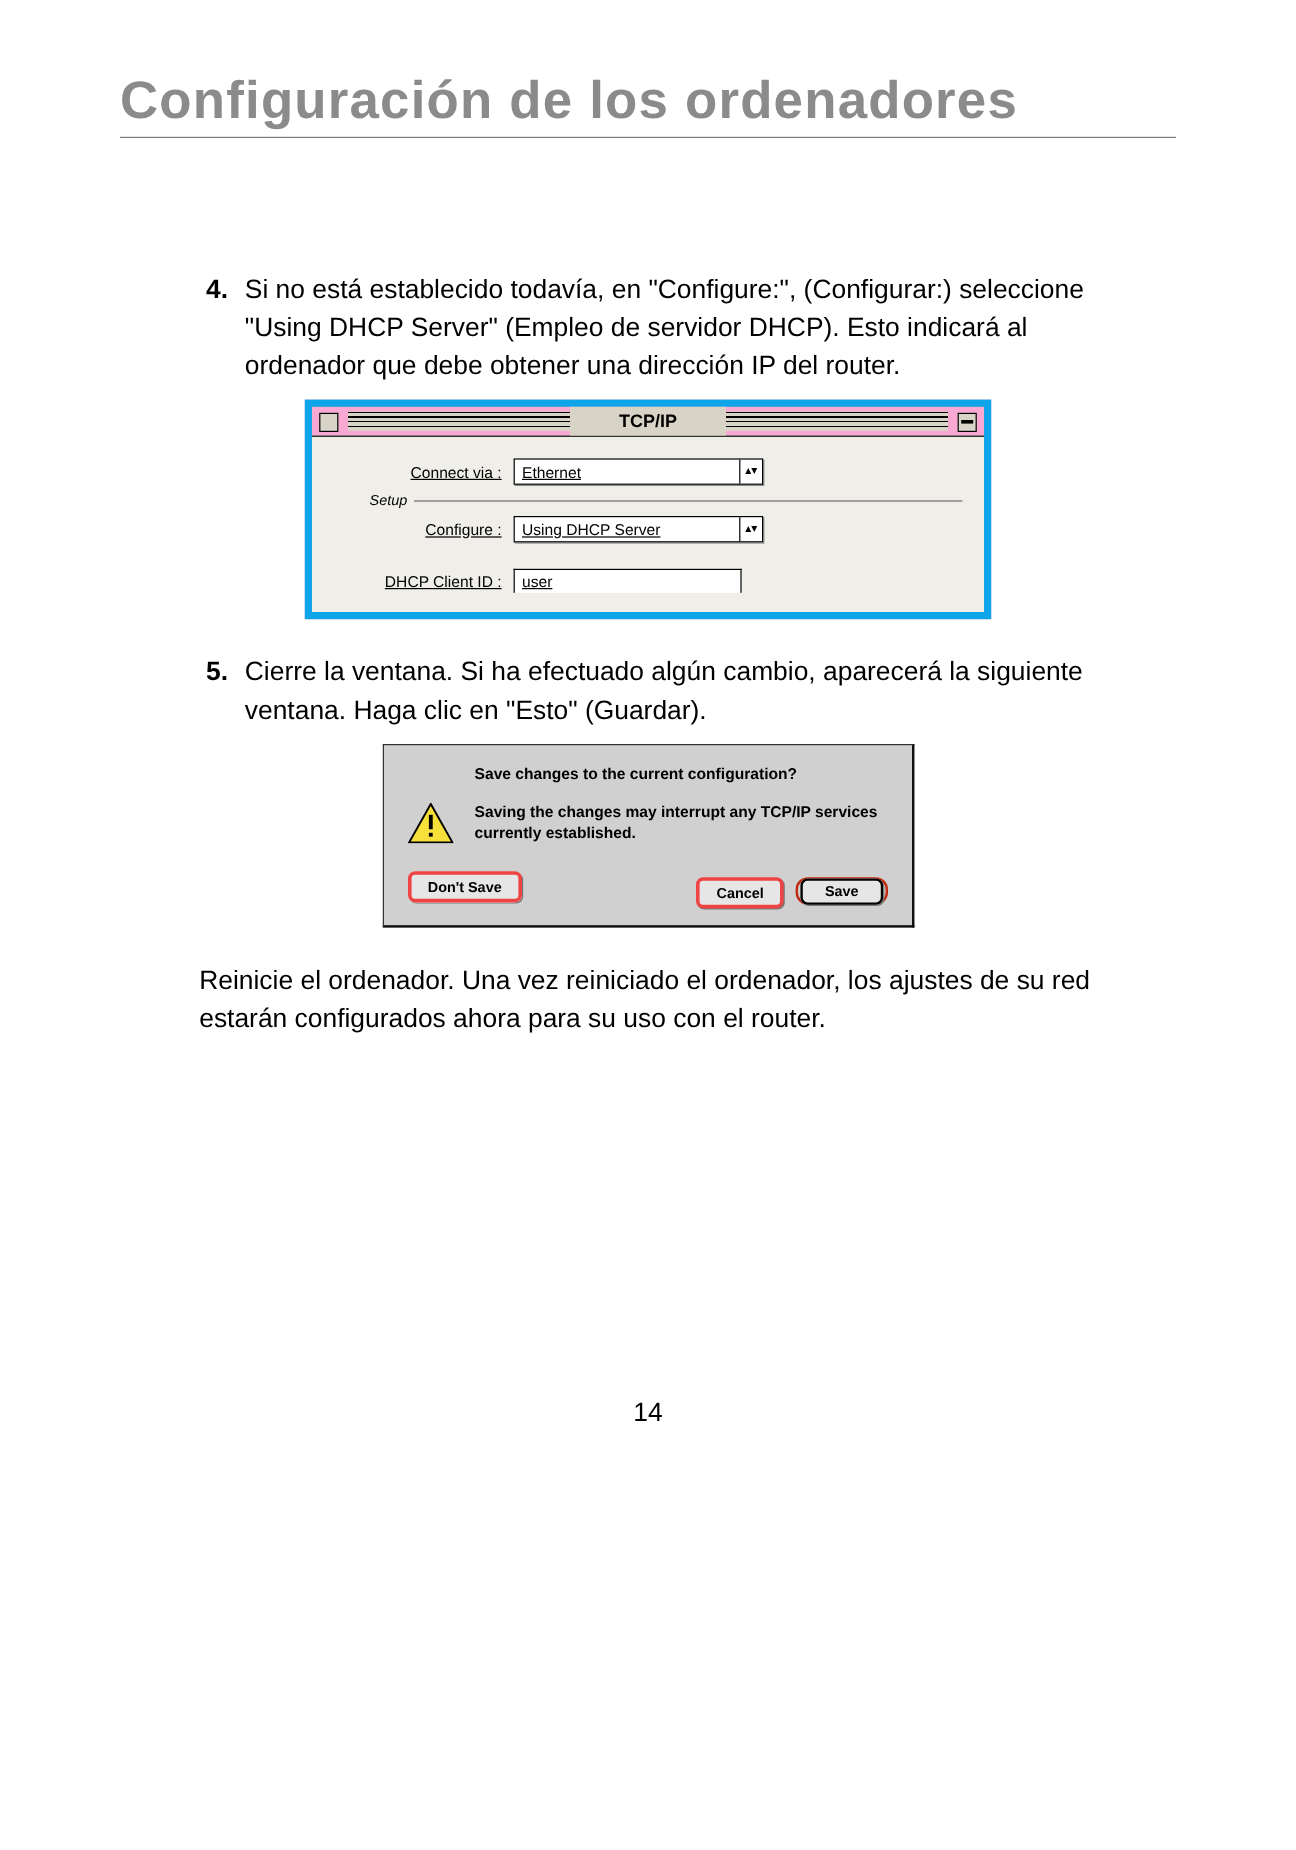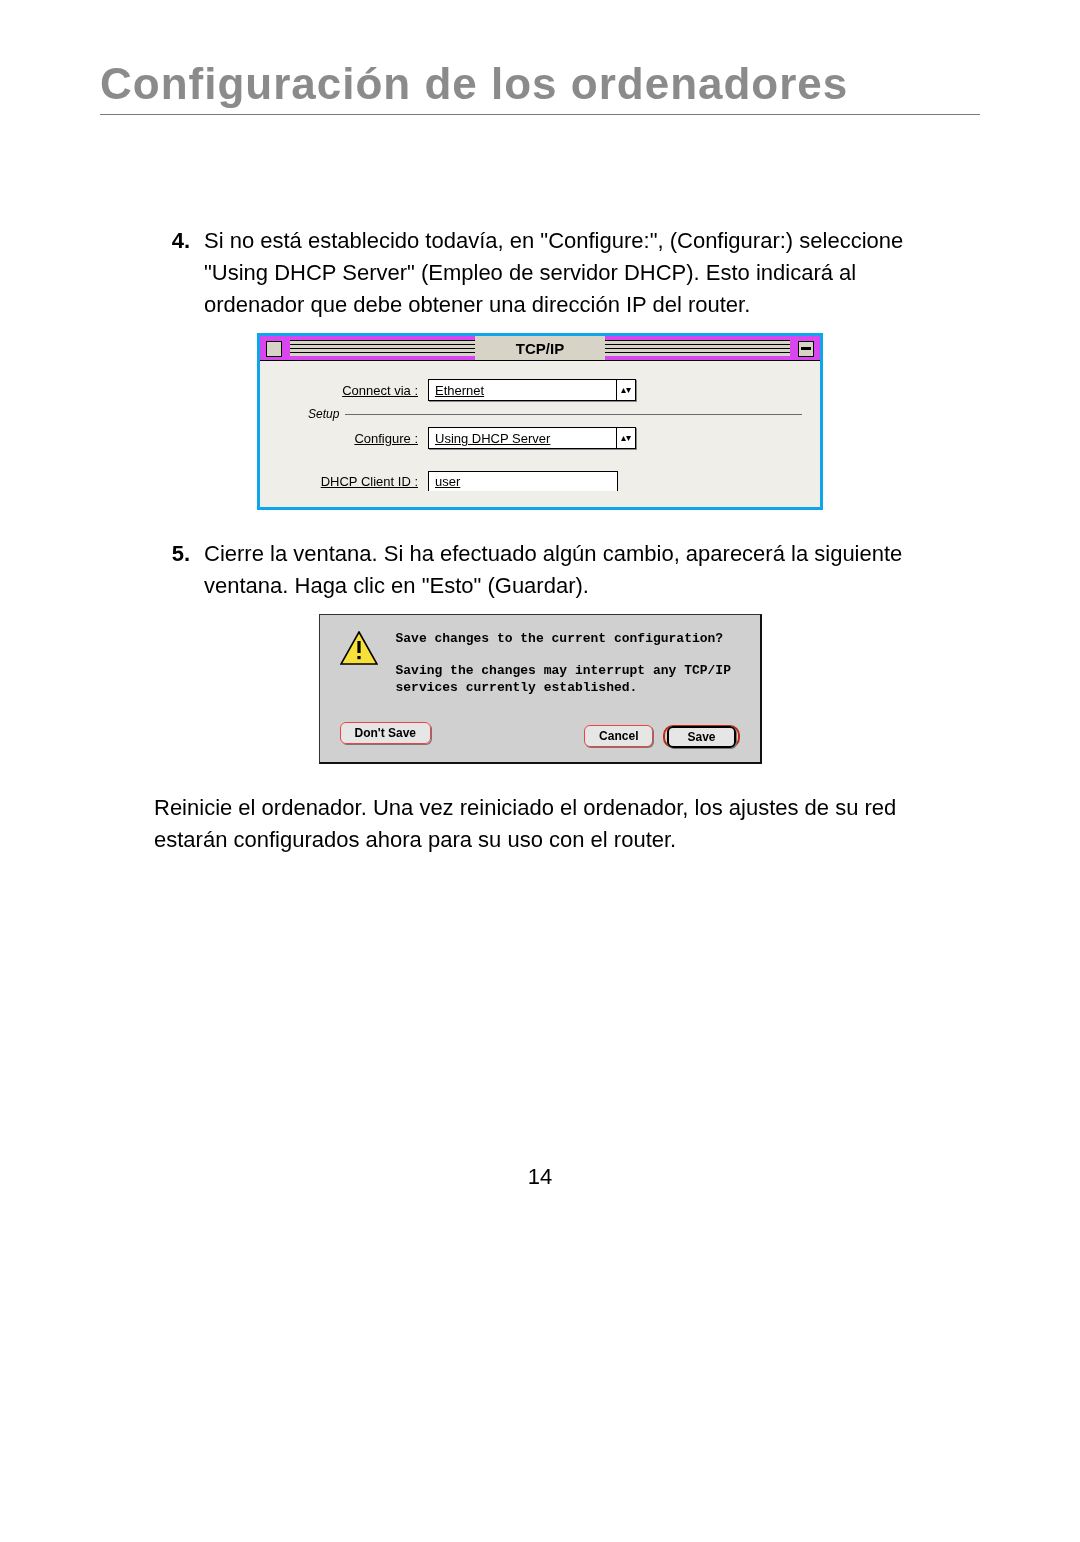--- a/index.html
+++ b/index.html
@@ -3,51 +3,51 @@
 <meta charset="utf-8">
 <style>
   html,body{margin:0;padding:0;background:#fff;font-family:Arial,Helvetica,sans-serif;color:#000;}
   .page{width:1080px;height:1230px;margin:0 auto;position:relative;box-sizing:border-box;padding:60px 100px 16px 100px;}
   .title{font-family:Arial,Helvetica,sans-serif;font-size:44px;color:#8b8b8b;letter-spacing:1px;margin:0 0 6px 0;line-height:1.1;}
   .rule{border:none;border-top:1.5px solid #7b7b7b;margin:0 0 110px 0;}
   .content{padding:0 50px;}
   .step{display:flex;font-size:22px;line-height:1.45;margin-bottom:12px;}
   .step-num{width:40px;flex:none;font-weight:bold;text-align:right;margin-right:14px;}
   .step-body{flex:1;}
-  .plain{font-size:22px;line-height:1.45;margin:18px 0 0 4px;}
+  .plain{font-size:22px;line-height:1.45;margin:18px 0 0 16px;}
   .fig-wrap{display:flex;justify-content:center;margin:10px 0 28px 0;}
   
-  .tcpip-window{width:560px;background:#d946ef;border:3px solid #0ea5e9;position:relative;font-family:"Geneva","Lucida Grande",Arial,sans-serif;font-size:13px;}
+  .tcpip-window{width:560px;background:#f9a8d4;border:6px solid #0ea5e9;position:relative;font-family:"Geneva","Lucida Grande",Arial,sans-serif;font-size:13px;}
   .tcpip-titlebar{height:24px;position:relative;}
   .tcpip-titlebar .stripes{position:absolute;top:4px;bottom:4px;left:30px;right:30px;
     background:repeating-linear-gradient(#000 0 1px,#d7d3c6 1px 4px);}
   .tcpip-titlebar .stripes::after{content:"";position:absolute;left:50%;top:-4px;bottom:-4px;width:130px;transform:translateX(-50%);background:#d7d3c6;}
   .tcpip-title{position:absolute;left:0;right:0;top:0;bottom:0;display:flex;align-items:center;justify-content:center;font-weight:bold;font-size:15px;}
   .win-closebox{position:absolute;left:6px;top:5px;width:14px;height:14px;border:1px solid #000;background:#d7d3c6;}
   .win-collapsebox{position:absolute;right:6px;top:5px;width:14px;height:14px;border:1px solid #000;background:#d7d3c6;}
   .win-collapsebox::after{content:"";position:absolute;left:2px;right:2px;top:5px;height:3px;background:#000;}
   .tcpip-body{padding:12px 18px 10px 18px;background:#efeee9;border-top:1px solid #000;}
   .tcprow{display:flex;align-items:center;margin:6px 0;text-decoration:underline;}
   .tcplabel{width:140px;text-align:right;padding-right:10px;font-size:13px;}
   .classic-select{position:relative;background:#fff;border:1px solid #000;height:20px;width:180px;box-shadow:1px 1px 0 #888;display:flex;align-items:center;padding:0 20px 0 6px;font-size:13px;}
   .classic-select .arrow{position:absolute;right:0;top:0;bottom:0;width:18px;border-left:1px solid #000;display:flex;align-items:center;justify-content:center;font-size:10px;line-height:1;}
   .classic-input{background:#fff;border:1px solid #000;border-bottom:none;height:20px;width:190px;padding:0 6px;font-size:13px;box-sizing:border-box;}
   .fieldset-line{position:relative;height:14px;margin:2px 0 2px 30px;font-style:italic;}
   .fieldset-line .line{position:absolute;left:0;right:0;top:50%;border-top:1px solid #6b6b6b;}
   .fieldset-line .lbl{position:absolute;left:0;top:0;background:#efeee9;padding:0 6px 0 0;font-size:12px;}
   
   .alert{width:400px;background:#d0d0d0;border:1px solid #333;border-right:2px solid #111;border-bottom:2px solid #111;padding:16px 20px 14px 20px;font-family:"Lucida Grande",Arial,sans-serif;font-size:13px;}
-  .alert-top{display:flex;gap:18px;align-items:flex-start;font-family:Liberation Mono, monospace;}
+  .alert-top{display:flex;gap:18px;align-items:flex-end;}
   .alert-icon{flex:none;}
   .alert-icon svg{display:block;}
   .alert-msg{flex:1;}
   .alert-title{font-weight:bold;margin-bottom:16px;}
   .alert-sub{font-weight:bold;font-size:13px;line-height:1.35;}
   .alert-buttons{display:flex;justify-content:space-between;margin-top:28px;}
-  .btn{background:#e6e6e6;border:1px solid #ef4444;border-radius:6px;padding:3px 14px;font-size:12px;font-weight:bold;box-shadow:1px 1px 0 #777;}
+  .btn{background:#e6e6e6;border:3px solid #ef4444;border-radius:6px;padding:3px 14px;font-size:12px;font-weight:bold;box-shadow:1px 1px 0 #777;}
   .btn-default{border:2px solid #000;padding:2px 18px;}
   .save-highlight{display:inline-block;border:2px solid #c02b0f;border-radius:10px;padding:2px;}
   .page-num{position:absolute;bottom:40px;left:0;right:0;text-align:center;font-size:22px;}
 </style>
 </head>
 <body>
 
 <div class="page">
 
   <h1 class="title">Configuración de los ordenadores</h1>

